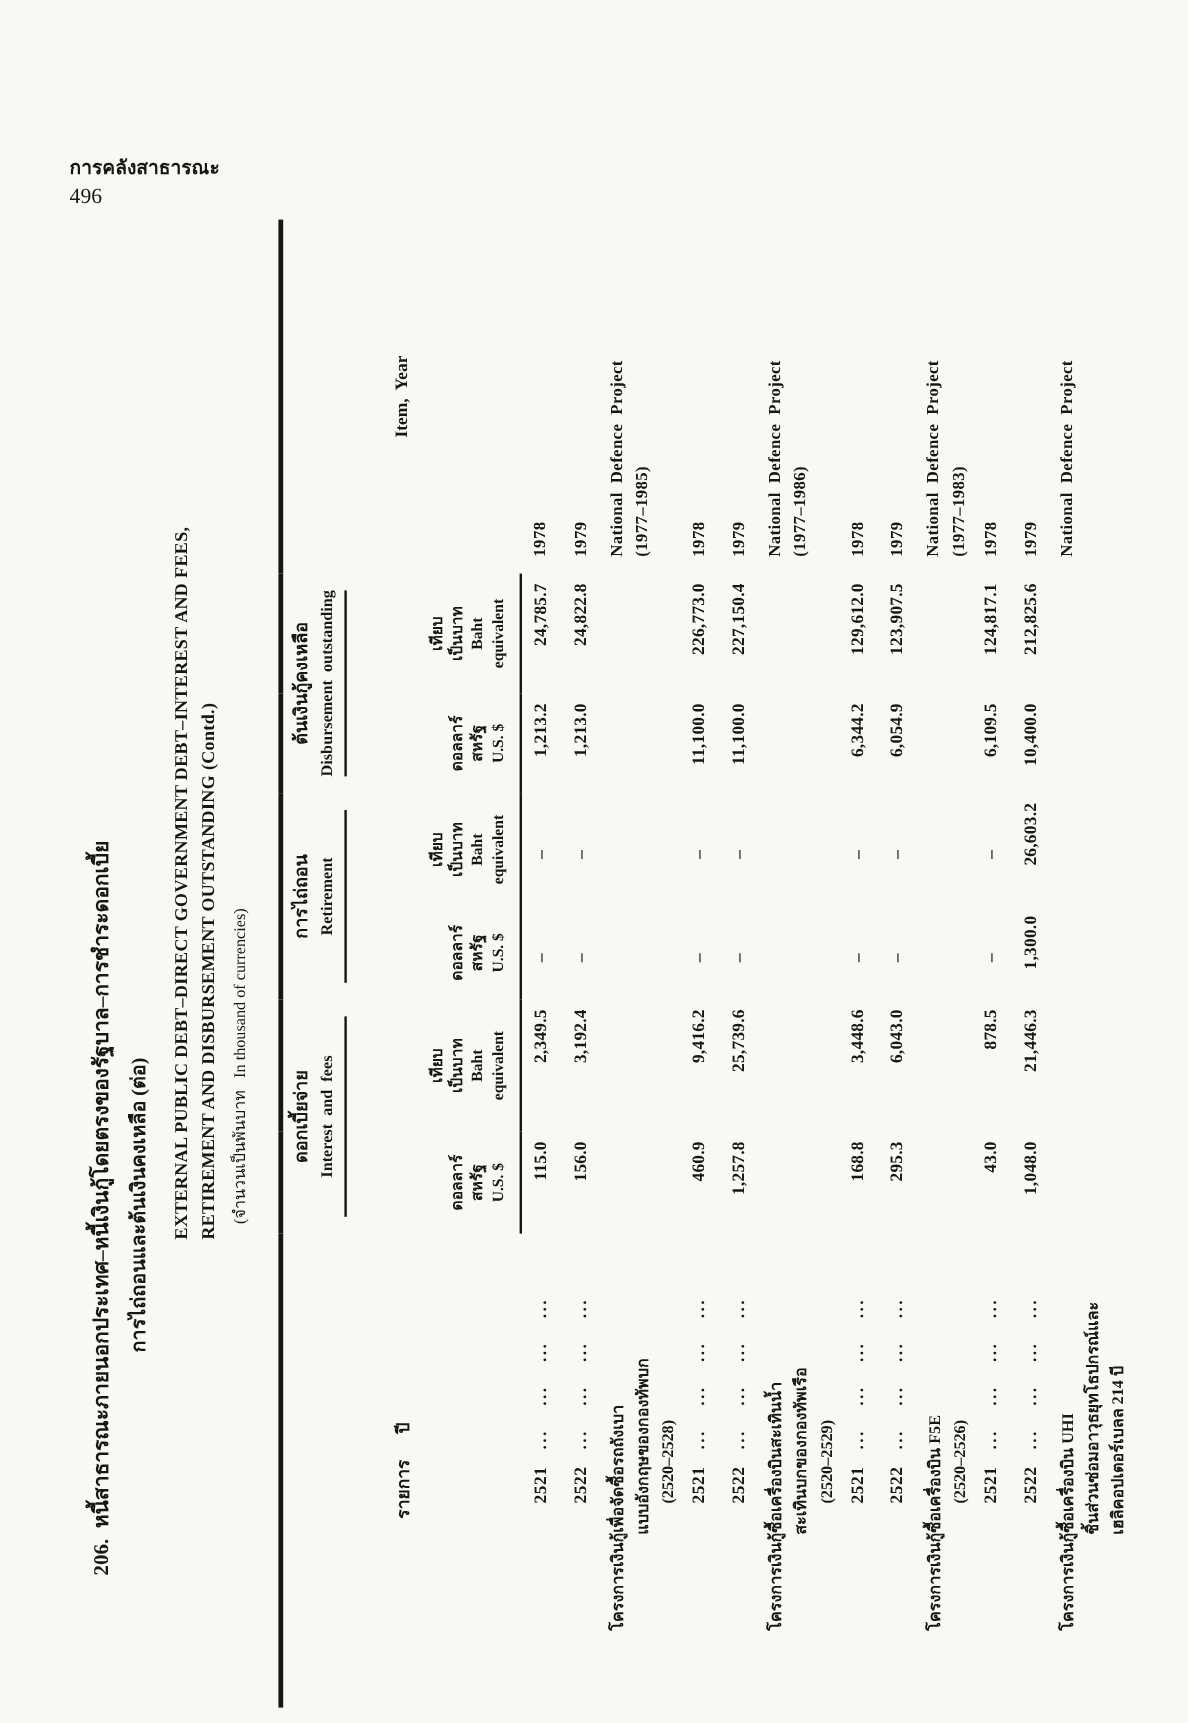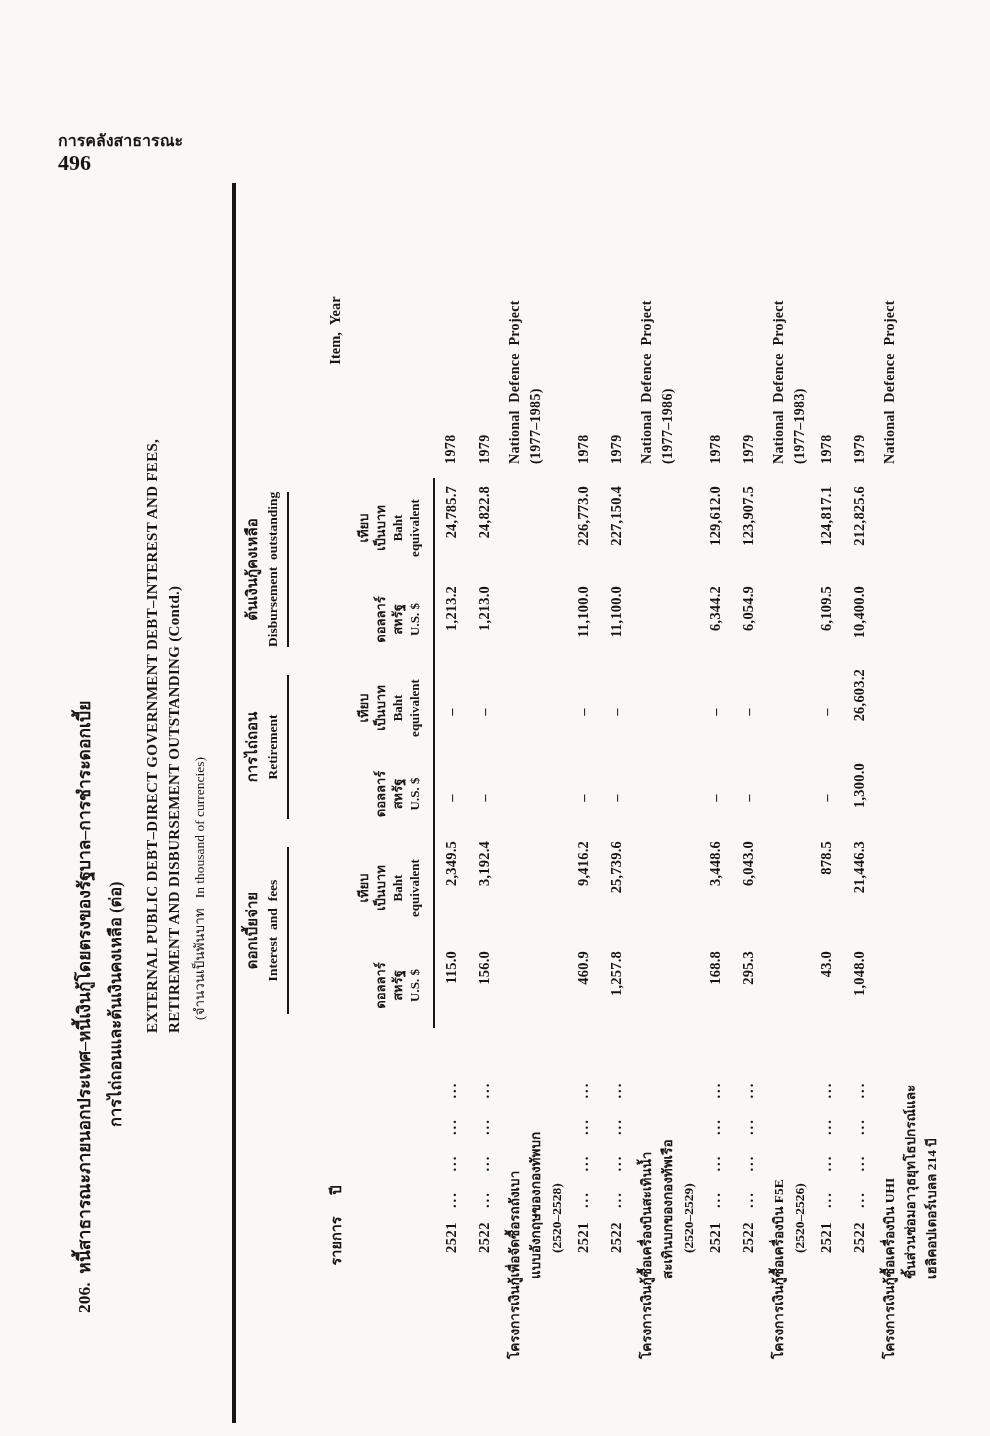--- a/index.html
+++ b/index.html
@@ -4,21 +4,21 @@
 <style>
   html,body{margin:0;padding:0;background:#e8e6e0;}
   .sheet{
     position:relative;width:990px;height:1436px;margin:0 auto;
     background:#f9f8f4;overflow:hidden;color:#181613;
     font-family:"Liberation Serif","DejaVu Serif",serif;
   }
   
   .corner{position:absolute;left:58px;top:130px;line-height:22px;}
   .corner .th{font-size:16px;font-weight:700;}
-  .corner .no{font-size:22px;font-weight:700;}
+  .corner .no{font-size:18px;font-weight:400;}
 
   
   .rot-wrap{position:absolute;left:55px;top:183px;width:885px;height:1240px;}
   .rot-inner{
     width:1240px;height:885px;
     transform:translateY(1240px) rotate(-90deg);
     transform-origin:0 0;
   }
 
   

